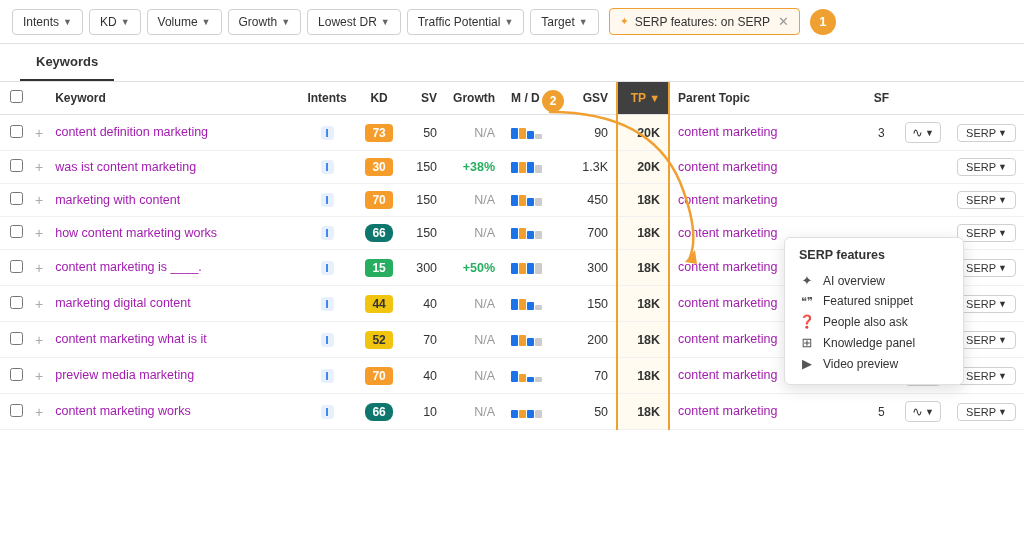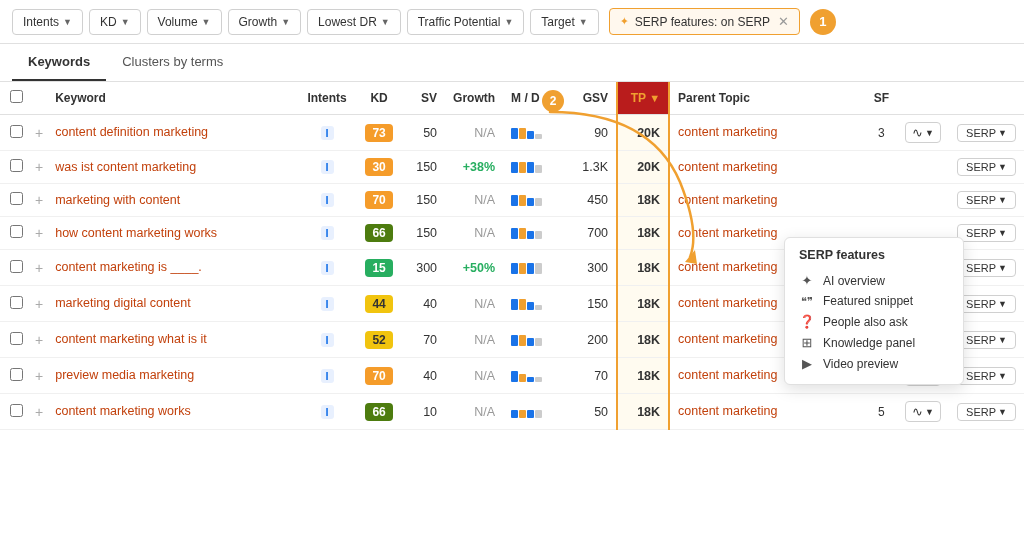--- a/index.html
+++ b/index.html
@@ -8,48 +8,48 @@
     
     .toolbar { display: flex; align-items: center; gap: 6px; padding: 8px 12px; border-bottom: 1px solid #e0e0e0; background: #fff; flex-wrap: wrap; }
     .filter-btn { display: flex; align-items: center; gap: 4px; padding: 5px 10px; border: 1px solid #d0d0d0; border-radius: 4px; background: #fff; cursor: pointer; font-size: 12px; color: #333; white-space: nowrap; }
     .chevron { font-size: 9px; color: #666; }
     .serp-tag { display: flex; align-items: center; gap: 6px; padding: 5px 10px; border: 1.5px solid #f0a030; border-radius: 4px; background: #fff8ee; cursor: pointer; font-size: 12px; color: #333; margin-left: 4px; }
     .serp-tag .star { color: #f0a030; font-size: 11px; }
     .serp-tag .close { color: #999; font-size: 13px; cursor: pointer; margin-left: 2px; }
     .badge-circle { width: 26px; height: 26px; border-radius: 50%; background: #f0a030; color: #fff; display: flex; align-items: center; justify-content: center; font-size: 13px; font-weight: bold; margin-left: 4px; }
 
     
-    .tabs { display: flex; align-items: center; gap: 0; padding: 0 12px; border-bottom: 1px solid #e0e0e0; background: #fff; }
+    .tabs { display: flex; align-items: center; gap: 0; padding: 0 20px; border-bottom: 1px solid #e0e0e0; background: #fff; }
     .tab { padding: 10px 16px; cursor: pointer; font-size: 13px; color: #555; border-bottom: 2px solid transparent; white-space: nowrap; }
     .tab.active { color: #333; font-weight: 600; border-bottom: 2px solid #333; }
 
     
     .table-wrapper { overflow-x: auto; position: relative; }
 
     
     table { width: 100%; border-collapse: collapse; font-size: 12.5px; }
     thead th { background: #fff; padding: 8px 8px; text-align: left; font-weight: 600; color: #333; border-bottom: 1px solid #e0e0e0; white-space: nowrap; font-size: 12px; }
     thead th.sortable { cursor: pointer; }
     tbody tr { border-bottom: 1px solid #f0f0f0; }
     tbody td { padding: 7px 8px; vertical-align: middle; white-space: nowrap; }
 
     
-    .keyword-link { color: #c2410c; text-decoration: none; font-size: 12.5px; white-space: normal; max-width: 200px; display: inline-block; line-height: 1.3; }
+    .keyword-link { color: #a21caf; text-decoration: none; font-size: 12.5px; white-space: normal; max-width: 200px; display: inline-block; line-height: 1.3; }
 
     
     .check-cell { width: 20px; padding-left: 10px; }
     .plus-cell { width: 16px; color: #aaa; font-size: 14px; cursor: pointer; padding: 0 4px; }
     input[type=checkbox] { width: 13px; height: 13px; }
 
     
     .kd-badge { display: inline-block; min-width: 28px; padding: 2px 6px; border-radius: 4px; font-weight: 700; font-size: 12px; text-align: center; color: #fff; }
     .kd-orange { background: #f59c2a; }
     .kd-green { background: #27ae60; }
     .kd-yellow { background: #f1c40f; color: #333; }
-    .kd-amber { background: #4d7c0f; }
+    .kd-amber { background: #0f766e; border-radius: 8px; }
 
     
     .intent-badge { display: inline-block; padding: 1px 5px; border-radius: 3px; background: #e8f0fe; color: #1a73e8; font-size: 11px; font-weight: 600; }
 
     
     .growth-pos { color: #27ae60; font-weight: 600; }
     .growth-na { color: #999; text-align: right; }
 
     
     .mini-bar { display: flex; align-items: center; gap: 1px; height: 14px; }
@@ -128,21 +128,20 @@
   <div class="serp-tag">
     <span class="star">✦</span>
     <span><span>SERP features:</span> <span>on SERP</span></span>
     <span class="close">✕</span>
   </div>
   <div class="badge-circle">1</div>
 </div>
 
 <div class="tabs">
   <div class="tab active">Keywords</div>
-  <div class="tab">Clusters by terms</div>
 </div>
 
 <div class="table-wrapper" style="position:relative;">
 
   <div style="position:absolute; top:8px; left:542px; z-index:201; pointer-events:none;">
     <div class="num-badge">2</div>
   </div>
 
   <svg style="position:absolute; top:20px; left:490px; z-index:200; pointer-events:none;" width="220" height="180" viewBox="0 0 220 180">
     <path d="M 60 10 Q 160 10 190 80 Q 210 130 200 155" stroke="#f0a030" stroke-width="2.5" fill="none" stroke-linecap="round"></path>
@@ -156,21 +155,21 @@
           <input type="checkbox" style="">
         </th>
         <th style="width:16px;"></th>
         <th class="col-keyword">Keyword</th>
         <th class="col-intents">Intents</th>
         <th class="col-kd sortable">KD</th>
         <th class="col-sv">SV</th>
         <th class="col-growth">Growth</th>
         <th class="col-md">M / D</th>
         <th class="col-gsv">GSV</th>
-        <th class="col-tp tp-col-header" style="color:#f0a030; background:#b91c1c; border-left:2px solid #f0a030; border-right:2px solid #f0a030;">
+        <th class="col-tp tp-col-header" style="color:#f0a030; background:#404040; border-left:2px solid #f0a030; border-right:2px solid #f0a030;">
           <span>TP</span>
           <span class="tp-arrow">▼</span>
         </th>
         <th class="col-parent">Parent Topic</th>
         <th class="col-sf-num">SF</th>
         <th class="col-trend"></th>
         <th class="col-serp"></th>
       </tr>
     </thead>
     <tbody id="table-body">

